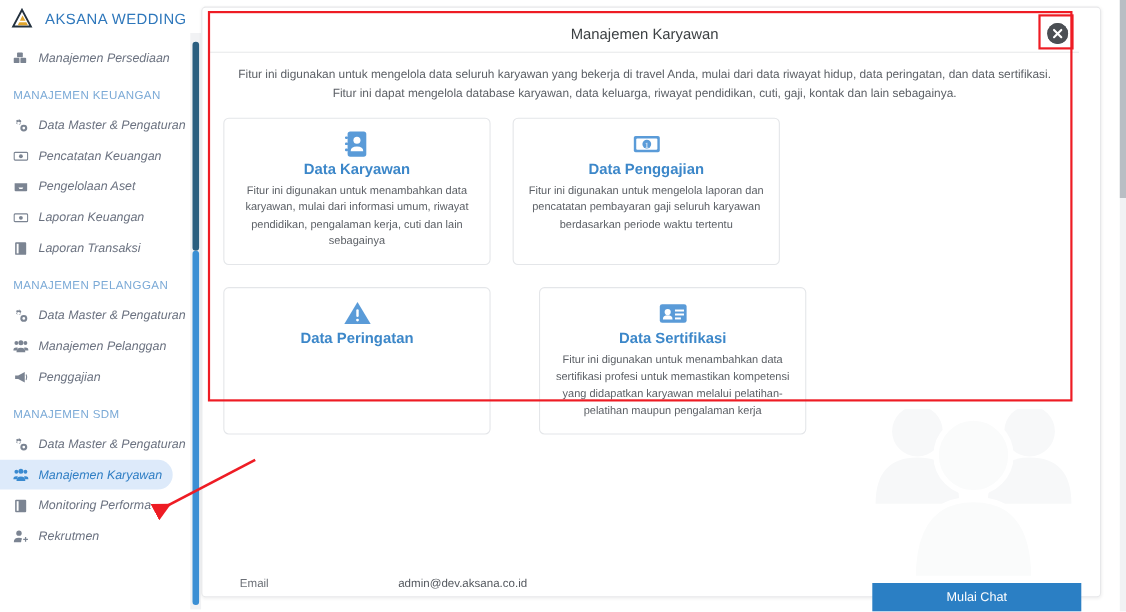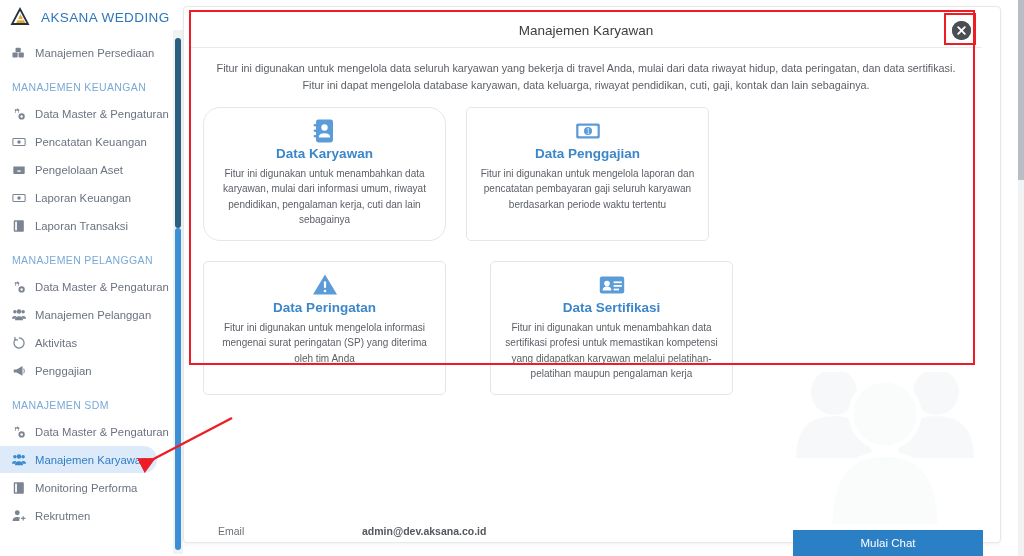--- a/index.html
+++ b/index.html
@@ -28,21 +28,21 @@
 
   .nav-list { padding-top:4px; }
   .nav-section {
     color:#7aa9d6; font-size:10.5px; letter-spacing:.35px;
     padding:14px 0 6px 12px; text-transform:uppercase; white-space:nowrap;
   }
   .nav-item {
     display:flex; align-items:center; gap:9px;
     height:27px; padding:0 8px 0 12px; margin:1px 15px 1px 0;
     border-radius:0 13px 13px 0;
-    color:#6b7280; font-size:11.3px; white-space:nowrap; cursor:pointer;
+    color:#6b7280; font-size:11.3px; white-space:nowrap; cursor:pointer;font-style:italic;
   }
   .nav-item .ico { width:14px; height:14px; flex:none; display:flex; align-items:center; justify-content:center; color:#7b8492; }
   .nav-item .ico svg { display:block; }
   .nav-item.active { background:#ddeafa; color:#2f7ec4; border-radius:0 14px 14px 0; }
   .nav-item.active .ico { color:#3a8ad0; }
 
   
   #sb-track {
     position:absolute; left:173px; top:30px; width:10px; height:524px;
     background:#f1f2f4;
@@ -112,33 +112,33 @@
     height:26px; display:flex; align-items:center; justify-content:center;
     color:#5a9bd8; margin-bottom:2px;
   }
   .feature-card .fi svg { display:block; }
   .feature-card .ftitle {
     color:#3c87c9; font-size:13.5px; font-weight:700; margin-bottom:5px;
   }
   .feature-card .fdesc {
     font-size:10px; line-height:1.55; color:#5c6066;
   }
-  #card-karyawan { min-height:120px;border-radius:17px; }
+  #card-karyawan { min-height:120px; }
   #card-penggajian { min-height:120px; }
   #card-peringatan { min-height:120px; }
   #card-sertifikasi { min-height:122px;margin-left:24px; }
 
   
   #detail-strip {
     position:absolute; left:34px; bottom:0px; width:760px; height:22px;
     display:flex; align-items:center; font-size:10.5px; color:#6c7077;
     z-index:1;
   }
   #detail-strip .dlabel { width:144px; }
-  #detail-strip .dvalue { color:#54585e;font-weight:bold; }
+  #detail-strip .dvalue { color:#54585e; }
 
   
   #chat-btn {
     position:absolute; left:793px; top:530px; width:190px; height:26px;
     background:#2b7fc4; color:#fff; font-size:11.5px;
     display:flex; align-items:center; justify-content:center;
     cursor:pointer; z-index:6;
   }
 
   
@@ -256,29 +256,20 @@
           <svg width="14" height="14" viewBox="0 0 16 16" fill="currentColor">
             <circle cx="3.3" cy="4.4" r="2"></circle>
             <circle cx="12.7" cy="4.4" r="2"></circle>
             <circle cx="8" cy="4" r="2.6"></circle>
             <path d="M0 12.2q0-3.2 3.3-3.2 1 0 1.7.35Q4 10.3 4 12.2z"></path>
             <path d="M16 12.2q0-3.2-3.3-3.2-1 0-1.7.35Q12 10.3 12 12.2z"></path>
             <path d="M3.4 14q0-4.6 4.6-4.6T12.6 14z"></path>
           </svg>
         </span>
         <span>Manajemen Pelanggan</span>
-      </div>
-      <div class="nav-item">
-        <span class="ico">
-          <svg width="14" height="14" viewBox="0 0 16 16" fill="none" stroke="currentColor" stroke-width="1.4">
-            <path d="M8 2.2a5.8 5.8 0 1 1-4.1 1.7"></path>
-            <path d="M3.4 1.6v2.9h2.9" stroke-linecap="round"></path>
-          </svg>
-        </span>
-        <span>Aktivitas</span>
       </div>
       <div class="nav-item">
         <span class="ico">
           <svg width="14" height="14" viewBox="0 0 16 16" fill="currentColor">
             <path d="M2 6.2h3.2L12 2.4v11L5.2 9.8H2z"></path>
             <path d="M13.4 5.2q1.4 2.8 0 5.6" fill="none" stroke="currentColor" stroke-width="1.1"></path>
           </svg>
         </span>
         <span>Penggajian</span>
       </div>
@@ -393,21 +384,20 @@
           </div>
           <div class="feature-card" id="card-peringatan">
             <div class="fi">
               <svg width="26" height="26" viewBox="0 0 26 26" fill="currentColor">
                 <path d="M13 2.6 L25 22.6 H1 Z"></path>
                 <rect x="11.9" y="9.2" width="2.2" height="7" rx="1.1" fill="#fff"></rect>
                 <circle cx="13" cy="19" r="1.3" fill="#fff"></circle>
               </svg>
             </div>
             <div class="ftitle">Data Peringatan</div>
-            <div class="fdesc">Fitur ini digunakan untuk mengelola informasi mengenai surat peringatan (SP) yang diterima oleh tim Anda</div>
           </div>
           <div class="feature-card" id="card-sertifikasi">
             <div class="fi">
               <svg width="26" height="26" viewBox="0 0 26 26" fill="currentColor">
                 <rect x="0.8" y="4.5" width="24.4" height="17" rx="2.2"></rect>
                 <circle cx="8" cy="11.6" r="2.8" fill="#fff"></circle>
                 <path d="M3.6 18.4q0-3.8 4.4-3.8t4.4 3.8z" fill="#fff"></path>
                 <rect x="14.6" y="9.4" width="8.2" height="1.8" fill="#fff"></rect>
                 <rect x="14.6" y="13" width="8.2" height="1.8" fill="#fff"></rect>
                 <rect x="14.6" y="16.6" width="5.4" height="1.8" fill="#fff"></rect>

